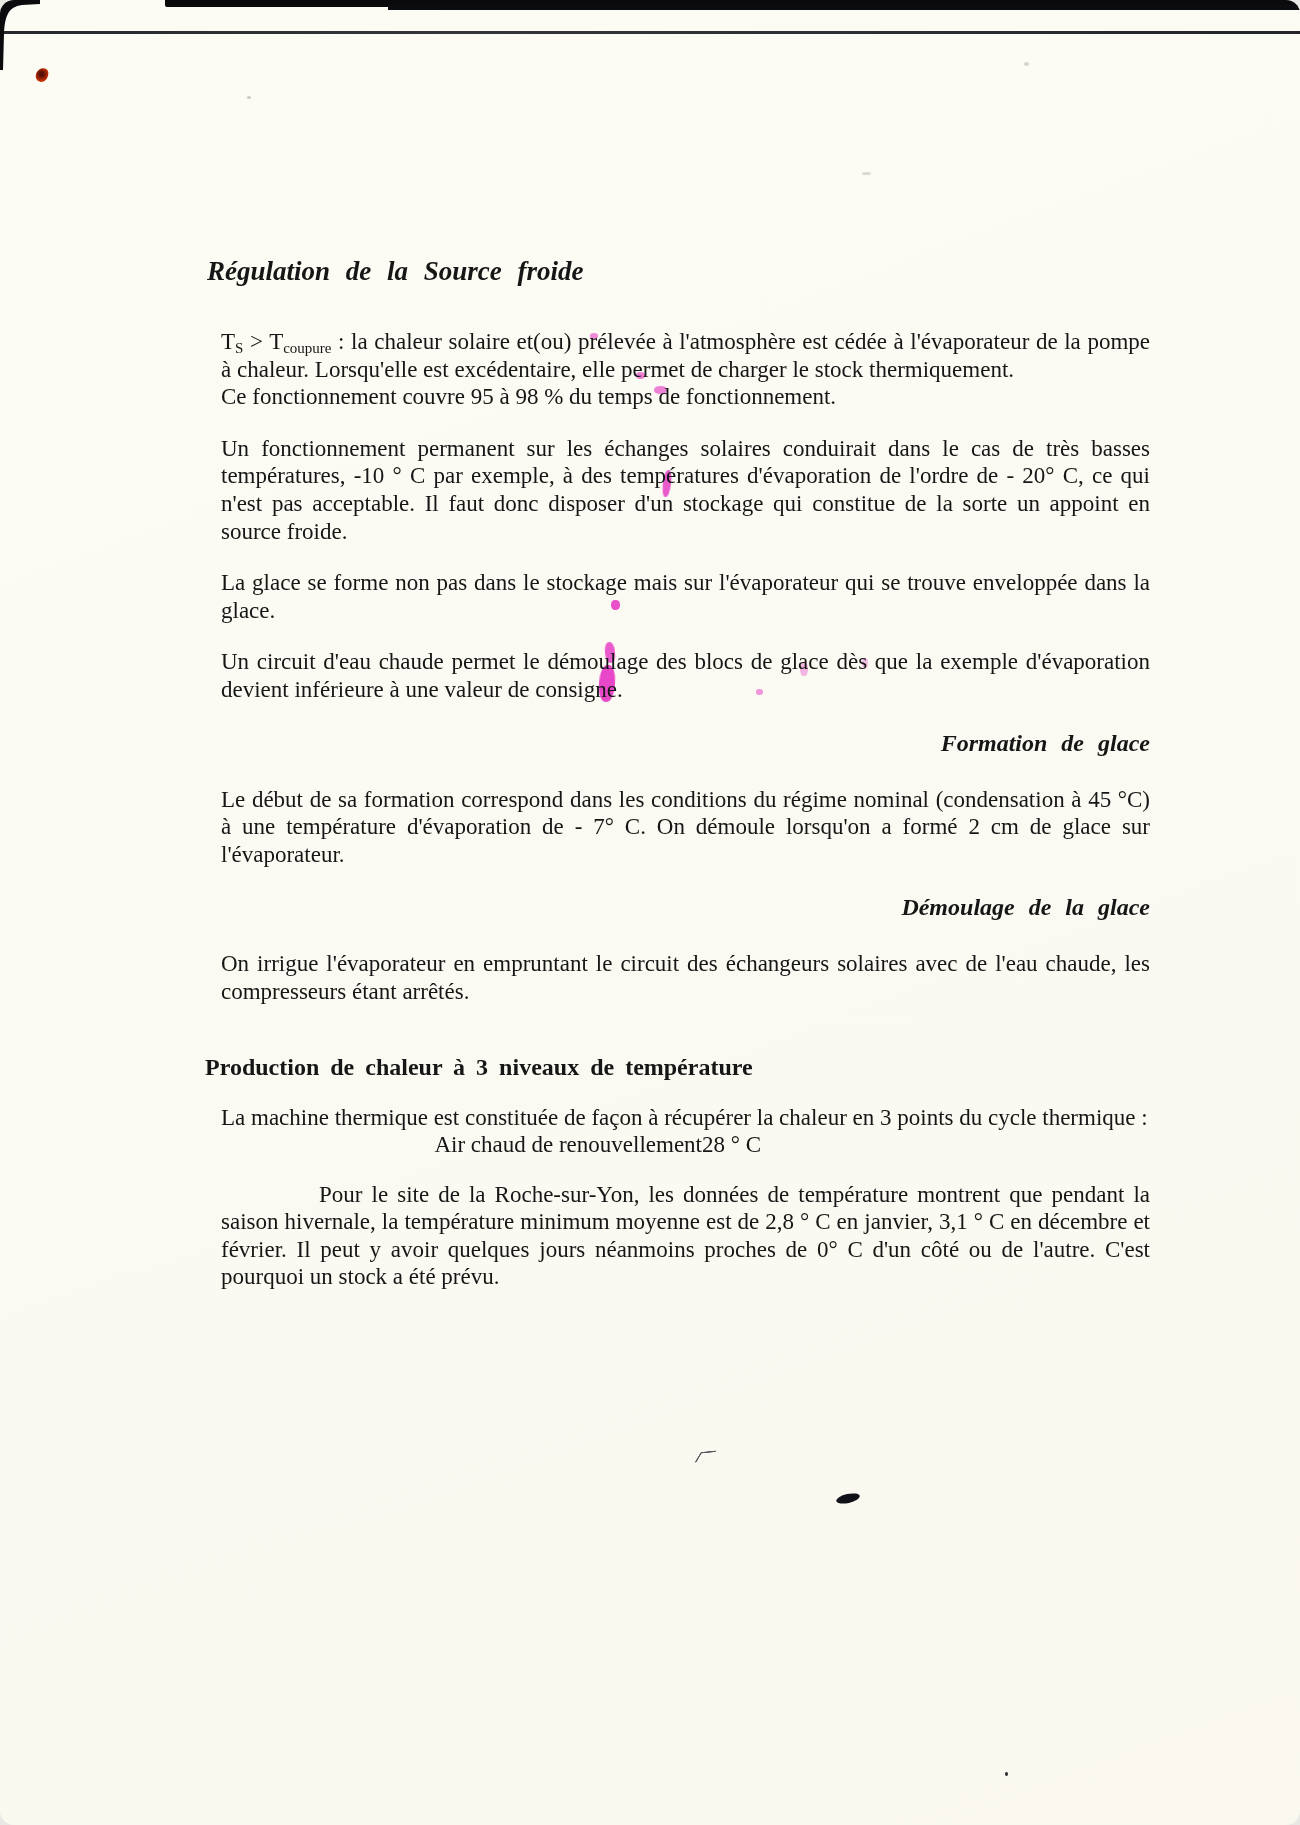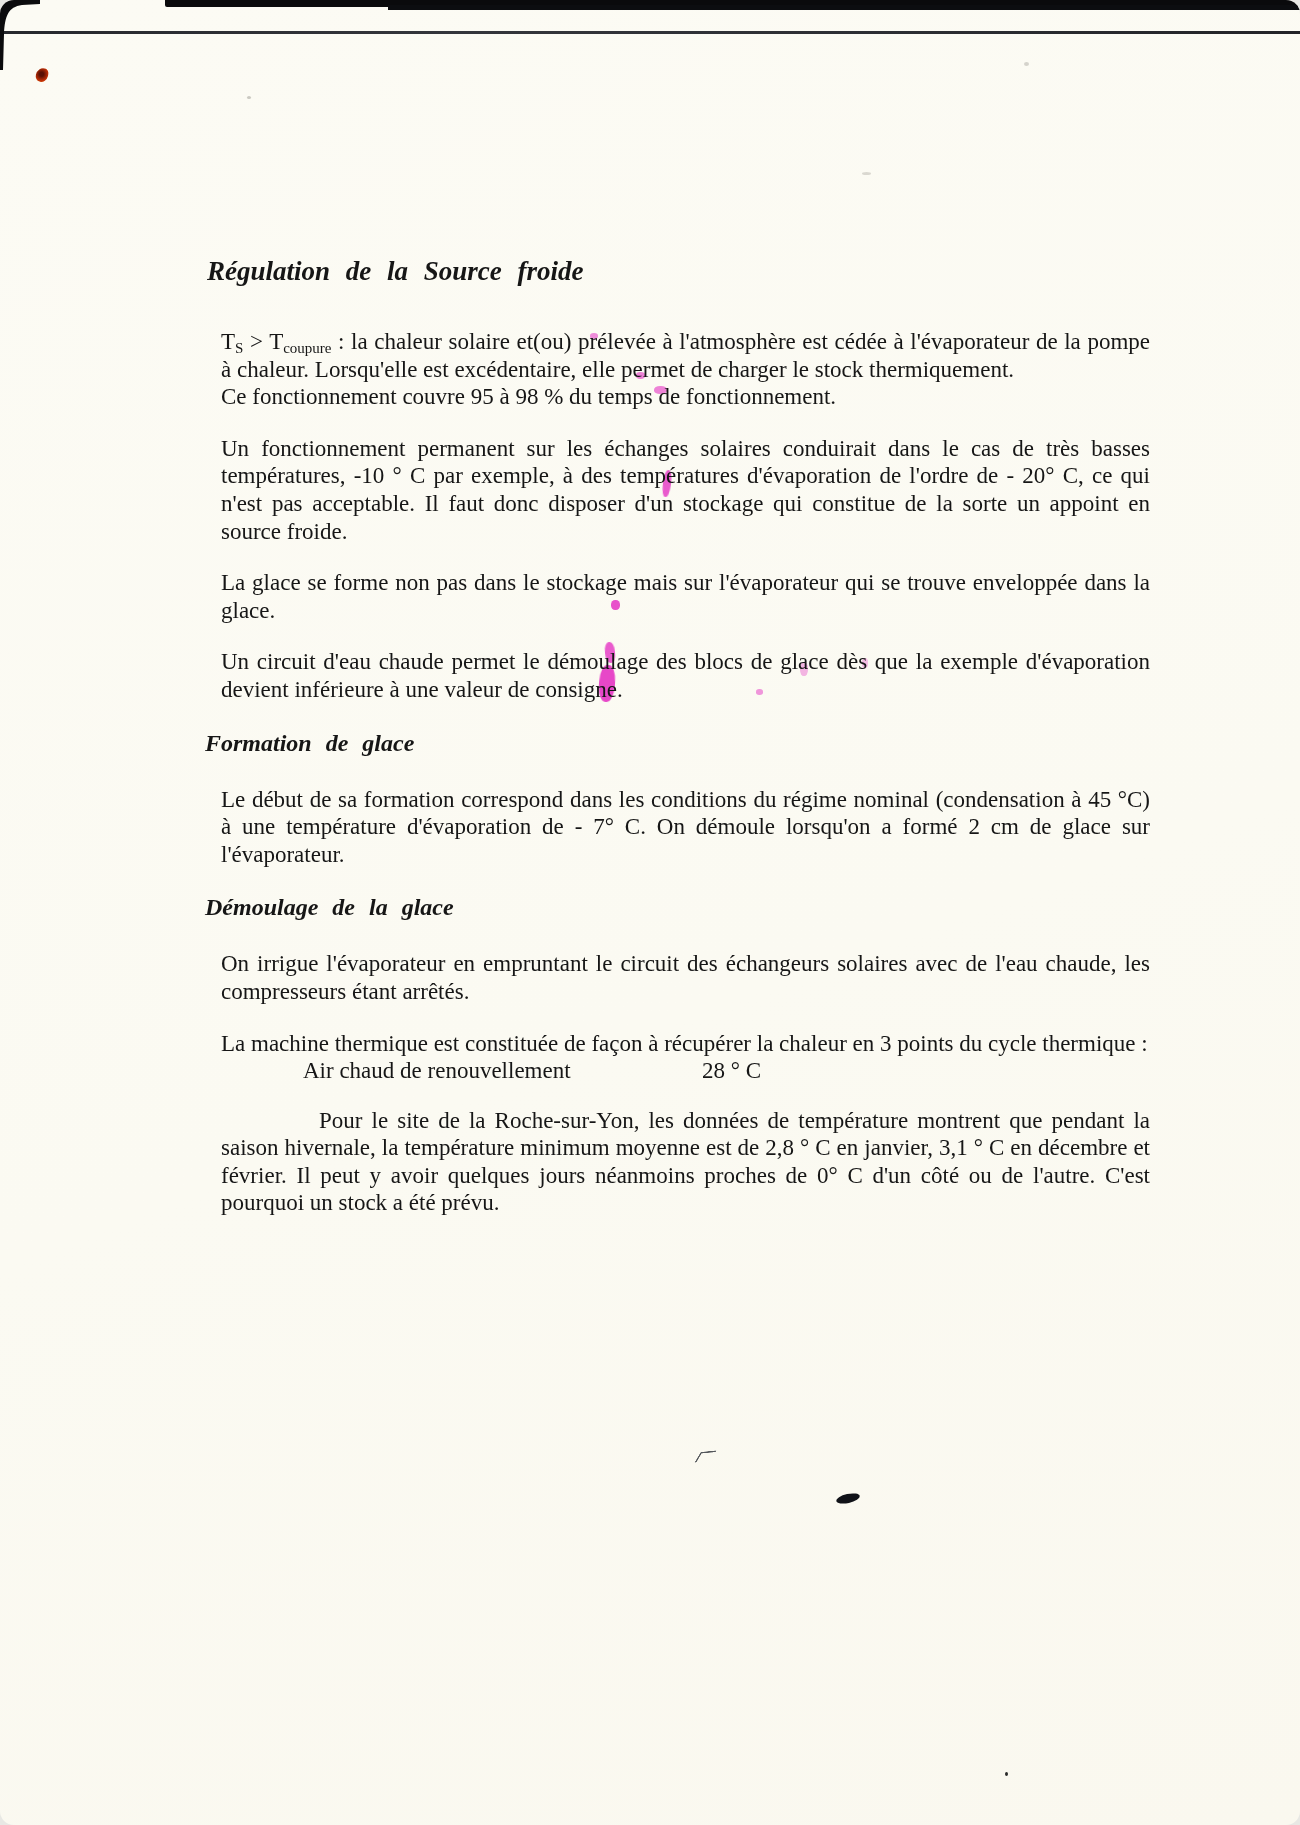--- a/index.html
+++ b/index.html
@@ -30,33 +30,33 @@
     font-size:23px;line-height:27.6px;
     text-align:justify;
   }
   .content p{margin:0 0 24px 16px;}
   h1.doc-title{
     font-size:27px;line-height:30px;font-weight:bold;font-style:italic;
     word-spacing:9px;margin:0 0 42px 2px;text-align:left;
   }
   h2.sub{
     font-size:24px;line-height:30px;font-weight:bold;font-style:italic;
-    word-spacing:8px;margin:20px 0 28px 0;text-align:left;
+    word-spacing:8px;margin:20px 0 28px 0;text-align:right;
   }
   h2.sub-roman{
     font-size:24px;line-height:30px;font-weight:bold;font-style:normal;
     word-spacing:5px;margin:46px 0 22px 0;text-align:left;
   }
   .formula sub{font-size:15px;line-height:0;vertical-align:-4px;}
   .p-intro{margin-bottom:0 !important;}
   .p-follow{margin-top:0 !important;}
   .machine-para{margin-bottom:0 !important;}
   .temp-table{margin:0 0 22px 0;}
   .t-row{display:flex;padding-left:98px;text-align:left;}
-  .t-label{width:399px;flex:none;}
+  .t-label{width:399px;flex:none;text-align:right;}
   .t-val{flex:none;}
   .last-para{text-indent:98px;margin-top:0;}
 </style>
 </head>
 <body>
 
 <div class="page">
 
   <div class="top-bar"></div>
   <div class="top-bar2"></div>
@@ -99,20 +99,21 @@
     <p>Un circuit d'eau chaude permet le démoulage des blocs de glace dès que la exemple d'évaporation devient inférieure à une valeur de consigne.</p>
 
     <h2 class="sub">Formation de glace</h2>
 
     <p>Le début de sa formation correspond dans les conditions du régime nominal (condensation à 45 °C) à une température d'évaporation de - 7° C. On démoule lorsqu'on a formé 2 cm de glace sur l'évaporateur.</p>
 
     <h2 class="sub">Démoulage de la glace</h2>
 
     <p>On irrigue l'évaporateur en empruntant le circuit des échangeurs solaires avec de l'eau chaude, les compresseurs étant arrêtés.</p>
 
+    <h2 class="sub-roman">Production de chaleur à 3 niveaux de température</h2>
 
     <p class="machine-para">La machine thermique est constituée de façon à récupérer la chaleur en 3 points du cycle thermique :</p>
 
     <div class="temp-table">
       <div class="t-row">
         <span class="t-label">Air chaud de renouvellement</span>
         <span class="t-val">28 ° C</span>
       </div>
     </div>
 

